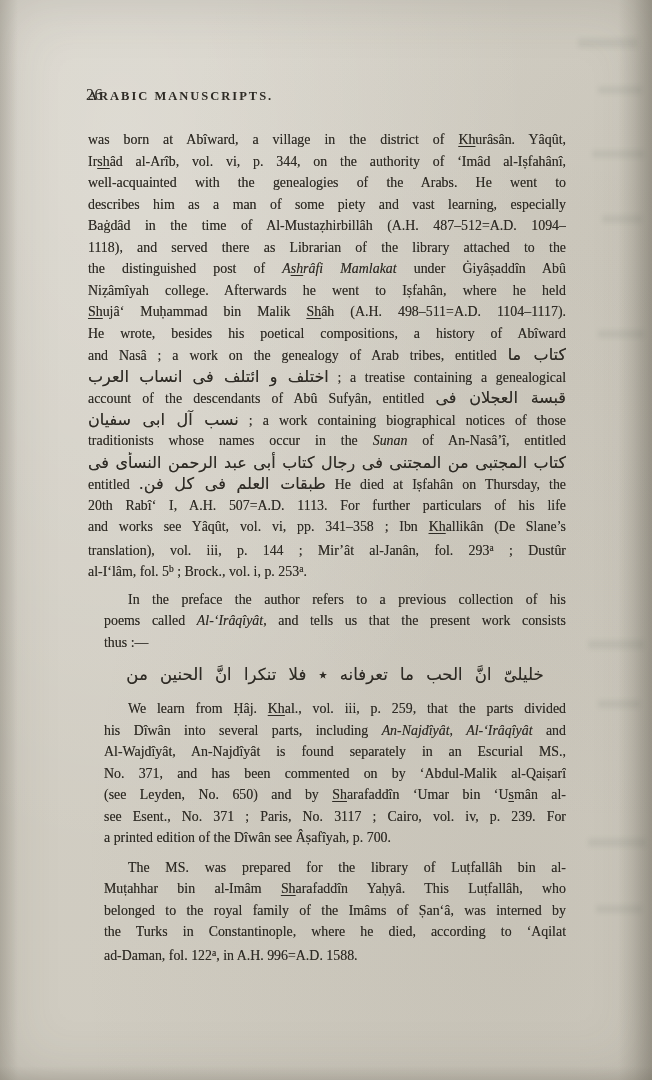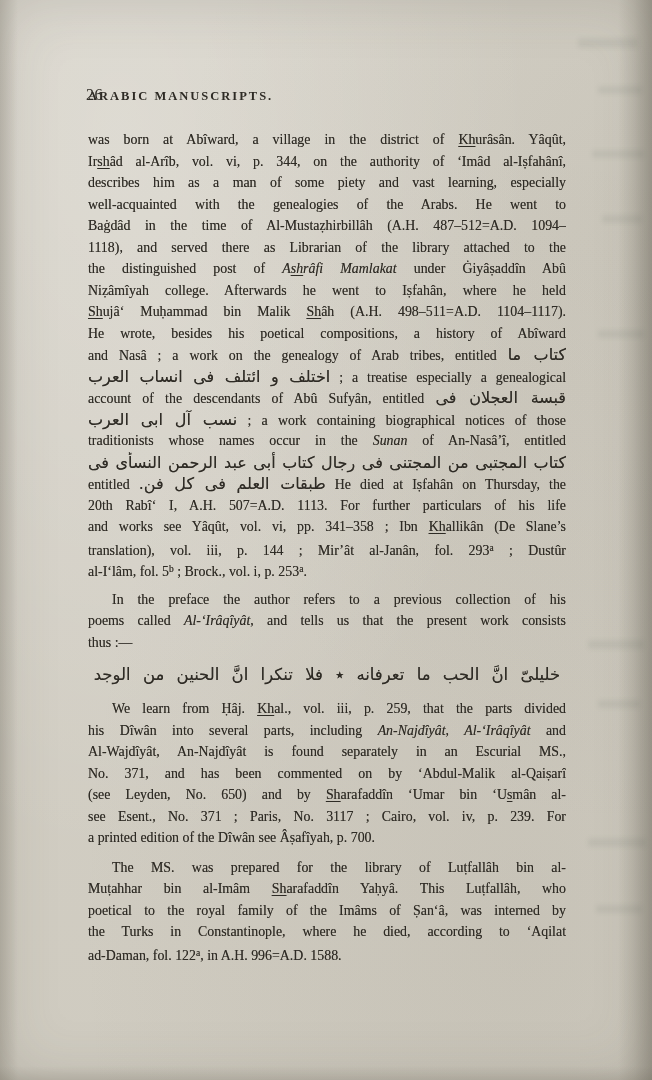--- a/index.html
+++ b/index.html
@@ -28,21 +28,21 @@
   }
   .smudge { position:absolute; background:rgba(95,104,96,0.10); filter:blur(2px); border-radius:3px; }
 
   .page-number { position:absolute; top:86px; left:86px; font-size:16px; letter-spacing:0.5px; }
   .page-header {
     position:absolute; top:89px; left:88px; width:478px; text-align:left;
     font-size:12.5px; font-weight:bold; letter-spacing:2px;
   }
 
   .text-column { position:absolute; top:129px; left:88px; width:478px; font-size:13.9px; line-height:21.5px; }
-  .paragraph + .paragraph { margin-top:8px; }
+  .paragraph + .paragraph { margin-top:8px;margin-left:16px; }
   .line { text-align:justify; text-align-last:justify; height:21.5px; overflow:hidden;
           text-shadow:0 0 0.5px rgba(43,38,30,0.55); }
   .line.last { text-align-last:auto; }
   .indent .line:first-child { text-indent:24px; }
 
   .i  { font-style:italic; }
   .u  { text-decoration:underline; text-underline-offset:2px; text-decoration-thickness:0.8px; }
   .sup{ font-size:9.5px; vertical-align:4px; letter-spacing:0; }
   .ar { font-family:"DejaVu Sans",sans-serif; unicode-bidi:embed; font-size:16px; }
 
@@ -69,32 +69,32 @@
   <div class="smudge" style="top:838px; right:6px;  width:58px; height:9px;"></div>
   <div class="smudge" style="top:905px; right:10px; width:46px; height:8px;"></div>
 
   <span class="page-number">26</span>
   <div class="page-header">ARABIC MANUSCRIPTS.</div>
 
   <div class="text-column">
       <div class="paragraph">
         <div class="line"><span>was born at Abîward, a village in the district of </span><span class="u">Kh</span><span>urâsân.  Yâqût,</span></div>
         <div class="line"><span>Ir</span><span class="u">sh</span><span>âd al-Arîb, vol. vi, p. 344, on the authority of ‘Imâd al-Iṣfahânî,</span></div>
+        <div class="line"><span>well-acquainted with the genealogies of the Arabs.  He went to</span></div>
         <div class="line"><span>describes him as a man of some piety and vast learning, especially</span></div>
-        <div class="line"><span>well-acquainted with the genealogies of the Arabs.  He went to</span></div>
         <div class="line"><span>Baġdâd in the time of Al-Mustaẓhirbillâh (A.H. 487–512=A.D. 1094–</span></div>
         <div class="line"><span>1118), and served there as Librarian of the library attached to the</span></div>
         <div class="line"><span>the distinguished post of </span><span class="i">A</span><span class="i u">sh</span><span class="i">râfi Mamlakat</span><span> under Ġiyâṣaddîn Abû</span></div>
         <div class="line"><span>Niẓâmîyah college.  Afterwards he went to Iṣfahân, where he held</span></div>
         <div class="line"><span class="u">Sh</span><span>ujâ‘ Muḥammad bin Malik </span><span class="u">Sh</span><span>âh (A.H. 498–511=A.D. 1104–1117).</span></div>
         <div class="line"><span>He wrote, besides his poetical compositions, a history of Abîward</span></div>
         <div class="line"><span>and Nasâ ; a work on the genealogy of Arab tribes, entitled </span><span class="ar" dir="rtl">كتاب ما</span></div>
-        <div class="line"><span class="ar" dir="rtl">اختلف و ائتلف فى انساب العرب</span><span> ; a treatise especially a genealogical</span></div>
+        <div class="line"><span class="ar" dir="rtl">اختلف و ائتلف فى انساب العرب</span><span> ; a treatise containing a genealogical</span></div>
         <div class="line"><span>account of the descendants of Abû Sufyân, entitled </span><span class="ar" dir="rtl">قبسة العجلان فى</span></div>
-        <div class="line"><span class="ar" dir="rtl">نسب آل ابى العرب</span><span> ; a work containing biographical notices of those</span></div>
+        <div class="line"><span class="ar" dir="rtl">نسب آل ابى سفيان</span><span> ; a work containing biographical notices of those</span></div>
         <div class="line"><span>traditionists whose names occur in the </span><span class="i">Sunan</span><span> of An-Nasâ’î, entitled</span></div>
         <div class="line"><span class="ar" dir="rtl">كتاب المجتبى من المجتنى فى رجال كتاب أبى عبد الرحمن النسأى فى السنن</span></div>
         <div class="line"><span>entitled </span><span class="ar" dir="rtl">طبقات العلم فى كل فن.</span><span>  He died at Iṣfahân on Thursday, the</span></div>
         <div class="line"><span>20th Rabî‘ I, A.H. 507=A.D. 1113.  For further particulars of his life</span></div>
         <div class="line"><span>and works see Yâqût, vol. vi, pp. 341–358 ; Ibn </span><span class="u">Kh</span><span>allikân (De Slane’s</span></div>
         <div class="line"><span>translation), vol. iii, p. 144 ; Mir’ât al-Janân, fol. 293</span><span class="sup">a</span><span> ; Dustûr</span></div>
         <div class="line last"><span>al-I‘lâm, fol. 5</span><span class="sup">b</span><span> ; Brock., vol. i, p. 253</span><span class="sup">a</span><span>.</span></div>
       </div>
       <div class="paragraph indent">
         <div class="line"><span>In the preface the author refers to a previous collection of his</span></div>
@@ -109,18 +109,18 @@
         <div class="line"><span>his Dîwân into several parts, including </span><span class="i">An-Najdîyât, Al-‘Irâqîyât</span><span> and</span></div>
         <div class="line"><span>Al-Wajdîyât, An-Najdîyât is found separately in an Escurial MS.,</span></div>
         <div class="line"><span>No. 371, and has been commented on by ‘Abdul-Malik al-Qaiṣarî</span></div>
         <div class="line"><span>(see Leyden, No. 650) and by </span><span class="u">Sh</span><span>arafaddîn ‘Umar bin ‘U</span><span class="u">s</span><span>mân al-</span></div>
         <div class="line"><span>see Esent., No. 371 ; Paris, No. 3117 ; Cairo, vol. iv, p. 239.  For</span></div>
         <div class="line last"><span>a printed edition of the Dîwân see Âṣafîyah, p. 700.</span></div>
       </div>
       <div class="paragraph indent">
         <div class="line"><span>The MS. was prepared for the library of Luṭfallâh bin al-</span></div>
         <div class="line"><span>Muṭahhar bin al-Imâm </span><span class="u">Sh</span><span>arafaddîn Yaḥyâ.  This Luṭfallâh, who</span></div>
-        <div class="line"><span>poetical to the royal family of the Imâms of Ṣan‘â, was interned by</span></div>
+        <div class="line"><span>belonged to the royal family of the Imâms of Ṣan‘â, was interned by</span></div>
         <div class="line"><span>the Turks in Constantinople, where he died, according to ‘Aqilat</span></div>
         <div class="line last"><span>ad-Daman, fol. 122</span><span class="sup">a</span><span>, in A.H. 996=A.D. 1588.</span></div>
       </div>
     </div>
 </div>
 
 </body></html>

